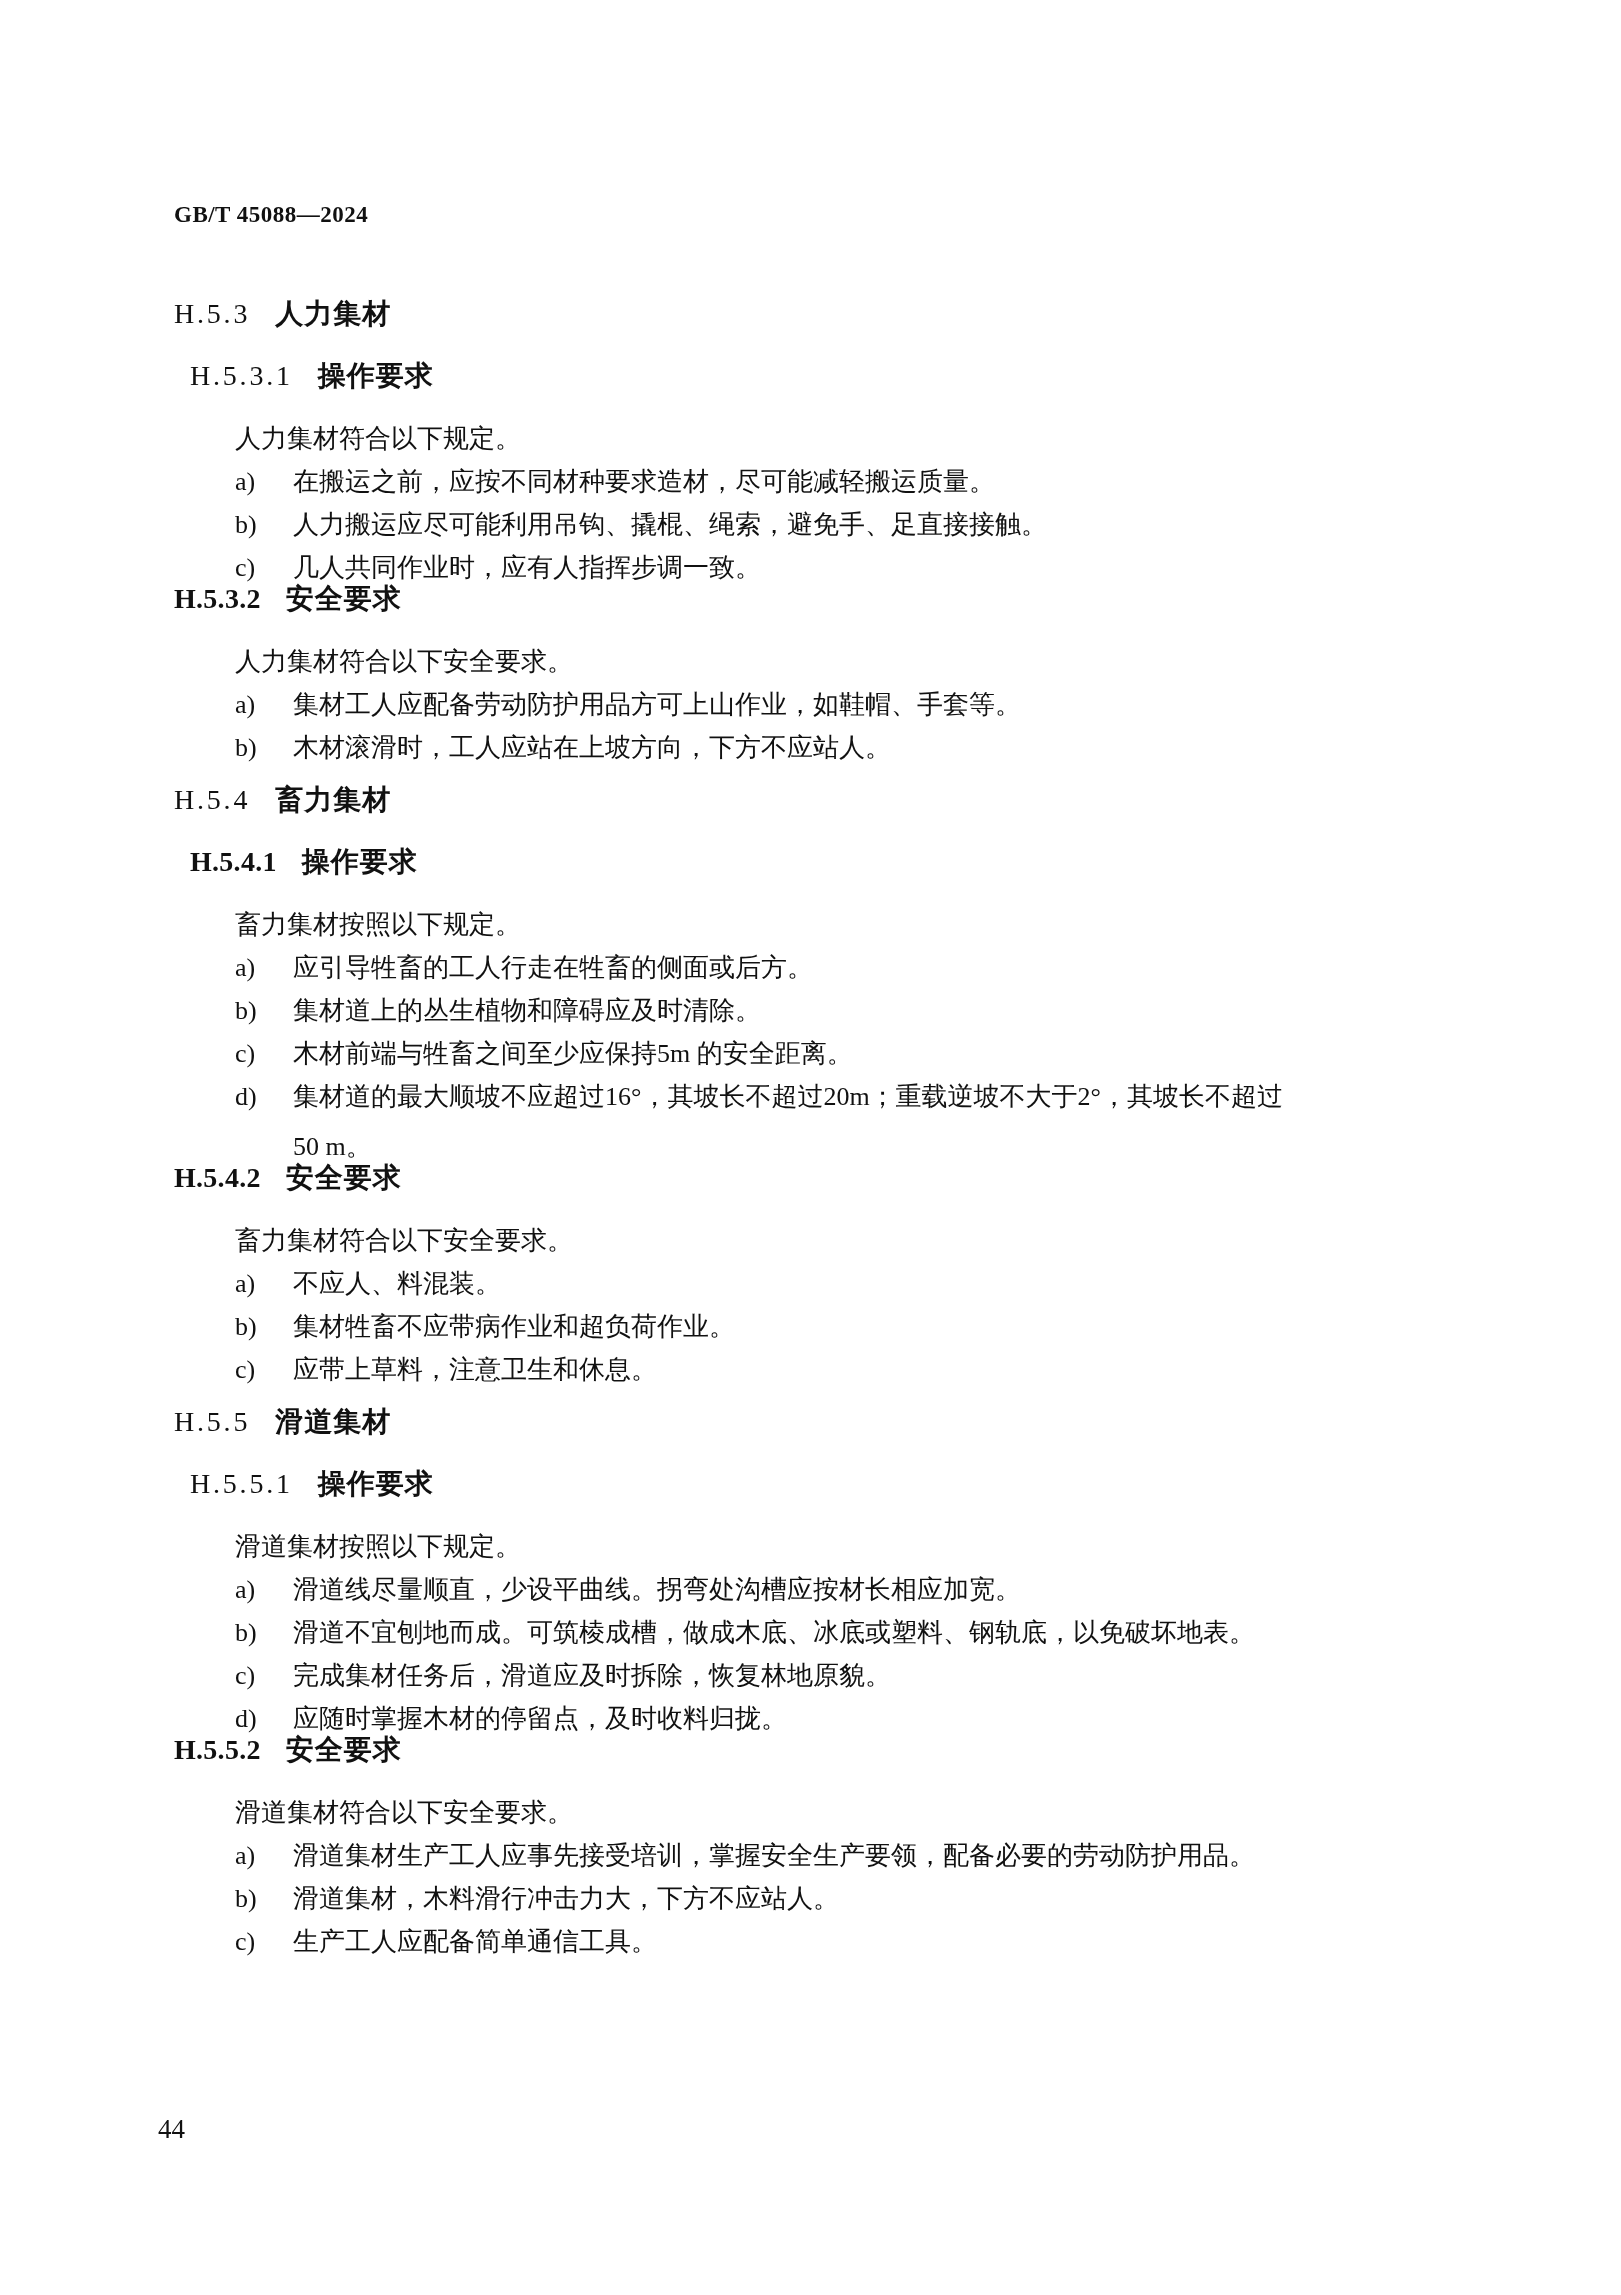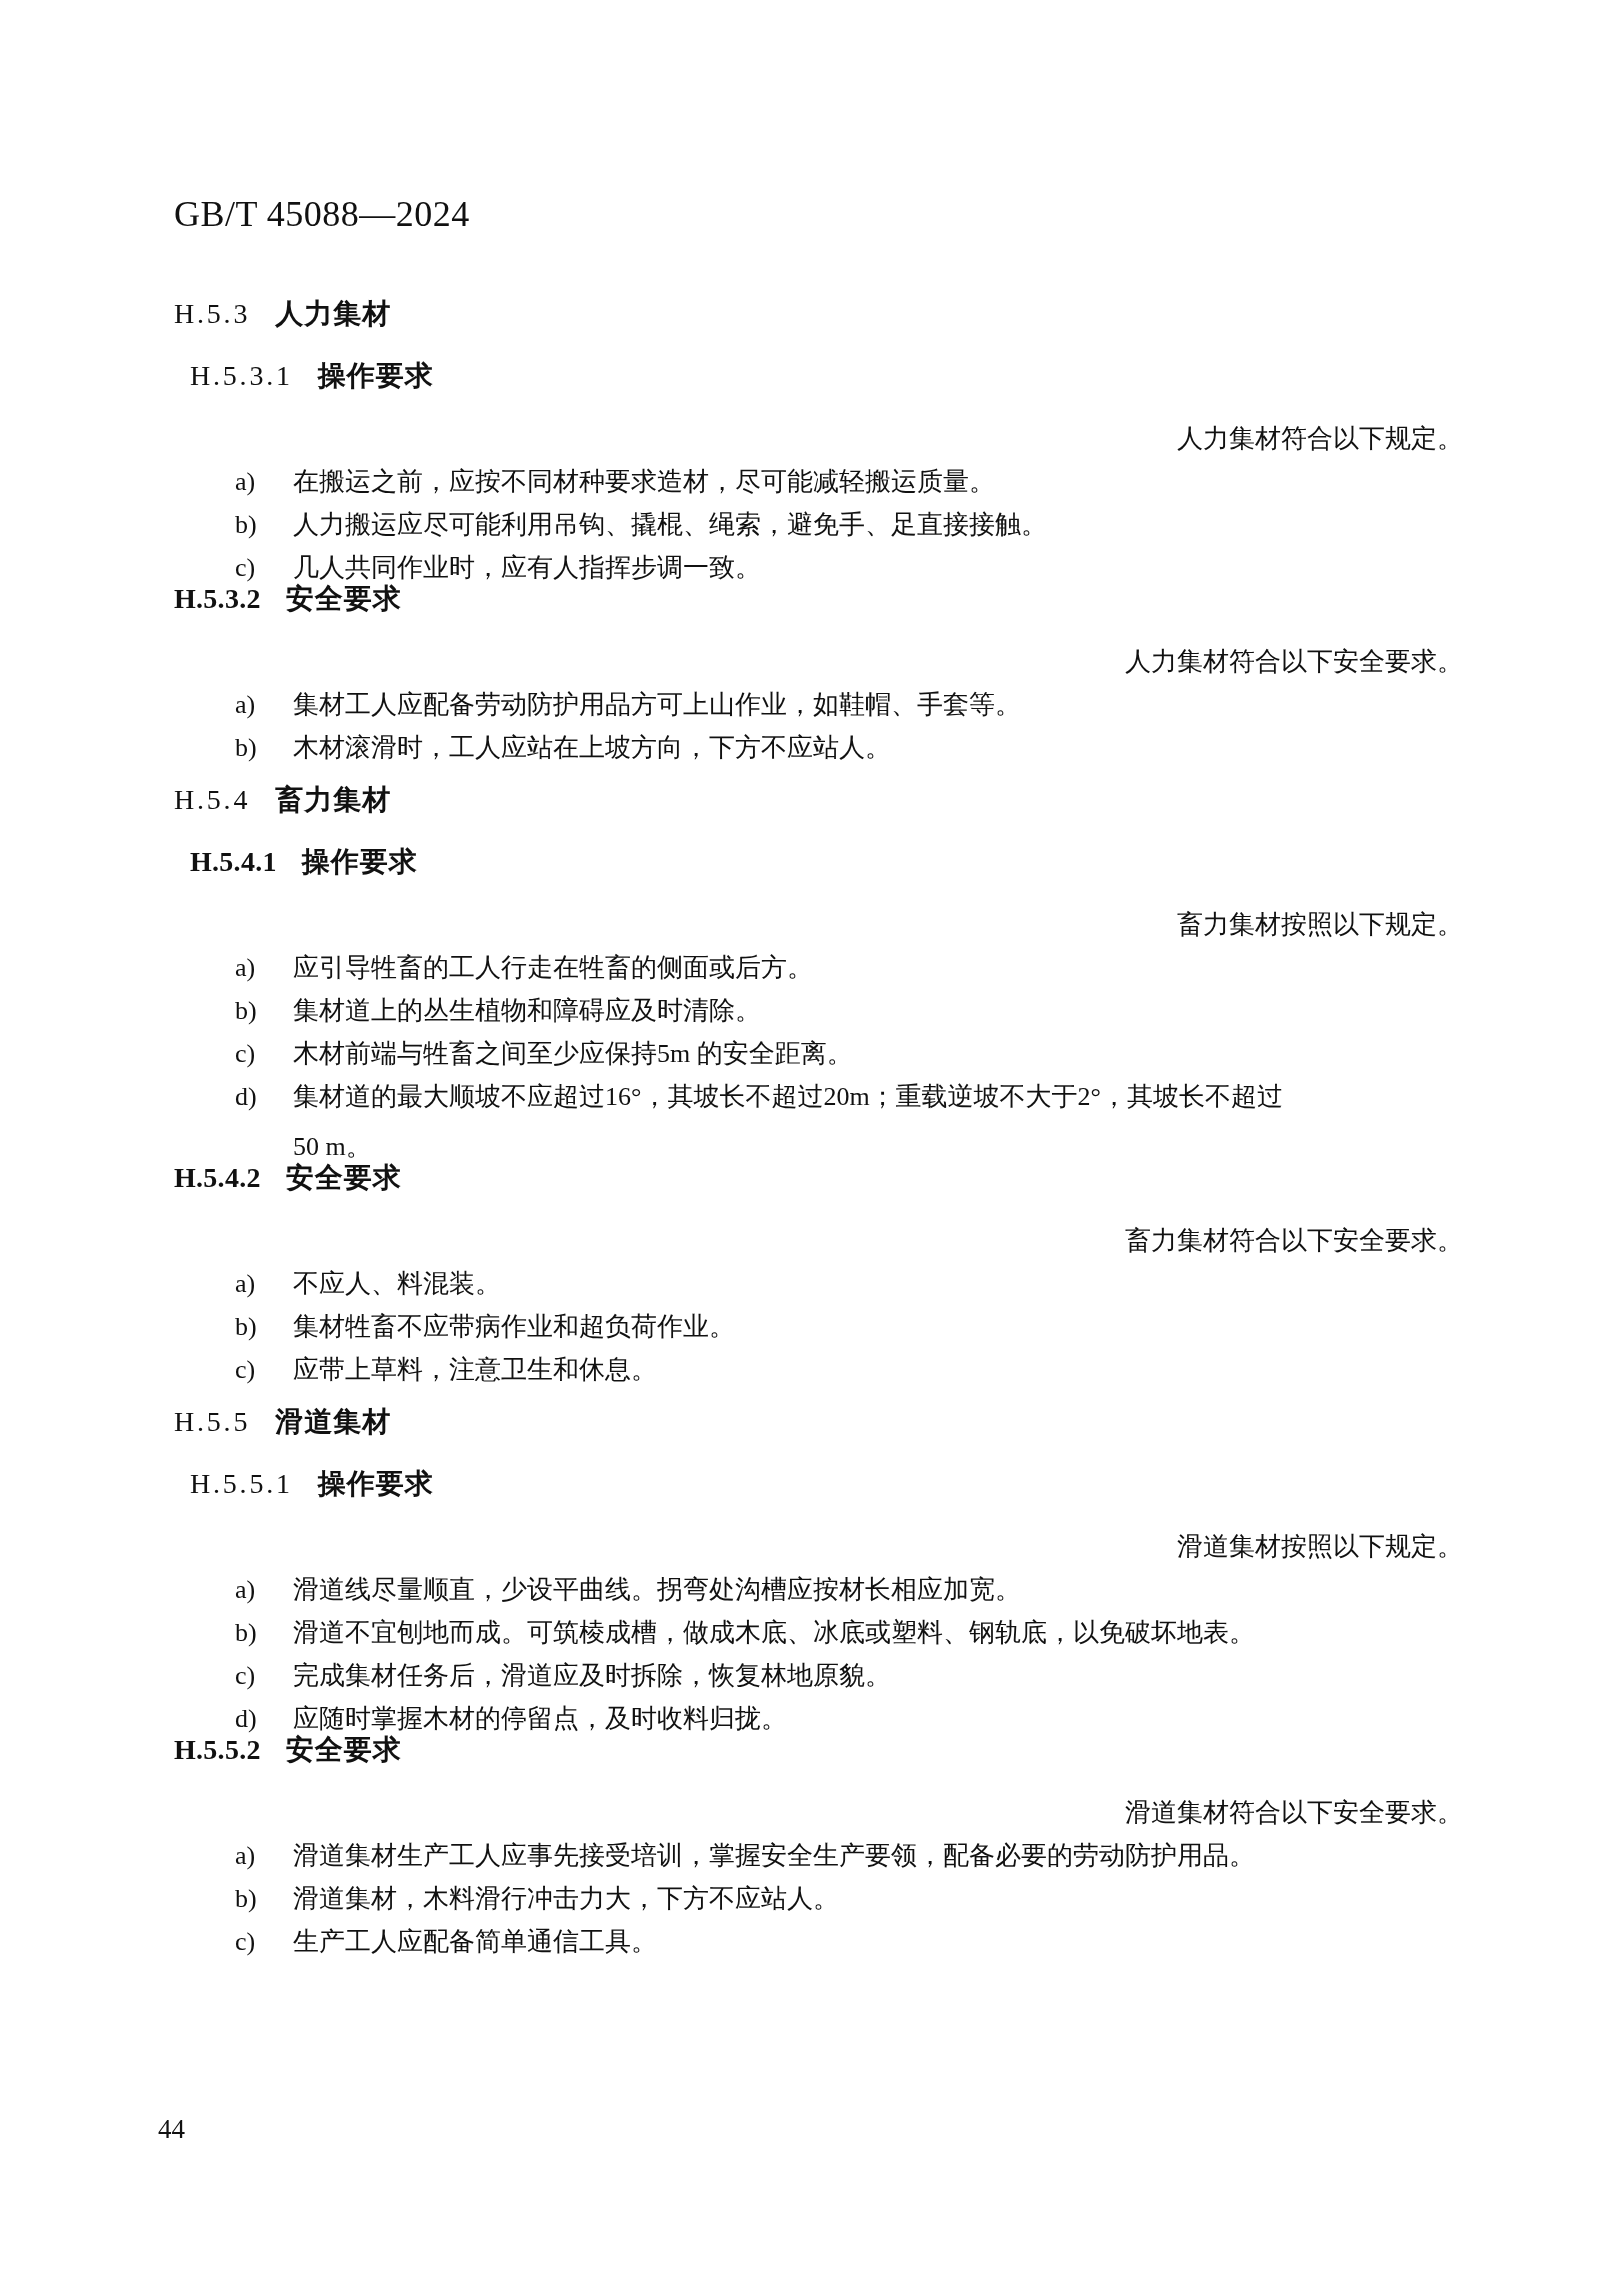--- a/index.html
+++ b/index.html
@@ -14,23 +14,23 @@
     color: #111111;
     font-family: "Liberation Serif", "DejaVu Serif", serif;
     overflow: hidden;
   }
 
   
   .doc-header {
     position: absolute;
     left: 174px;
     top: 200px;
-    font-size: 36px;
+    font-size: 23px;
     line-height: 29px;
-    font-weight: normal;
+    font-weight: bold;
     letter-spacing: 0.5px;
     white-space: nowrap;
   }
 
   
   .content {
     position: absolute;
     left: 174px;
     top: 229px;
     width: 1289px;
@@ -57,21 +57,20 @@
   .heading.compact .hnum { font-weight: bold; letter-spacing: 0.01em; }
   .heading .htitle {
     font-family: "Liberation Sans", "DejaVu Sans", sans-serif;
     font-weight: bold;
     letter-spacing: 1px;
   }
 
   
   .para {
     margin: 32px 0 0 61px;
-    text-align: right;
   }
 
   
   .item {
     display: flex;
     margin: 12px 0 0 61px;
   }
   .item .marker {
     flex: 0 0 58px;
     width: 58px;

